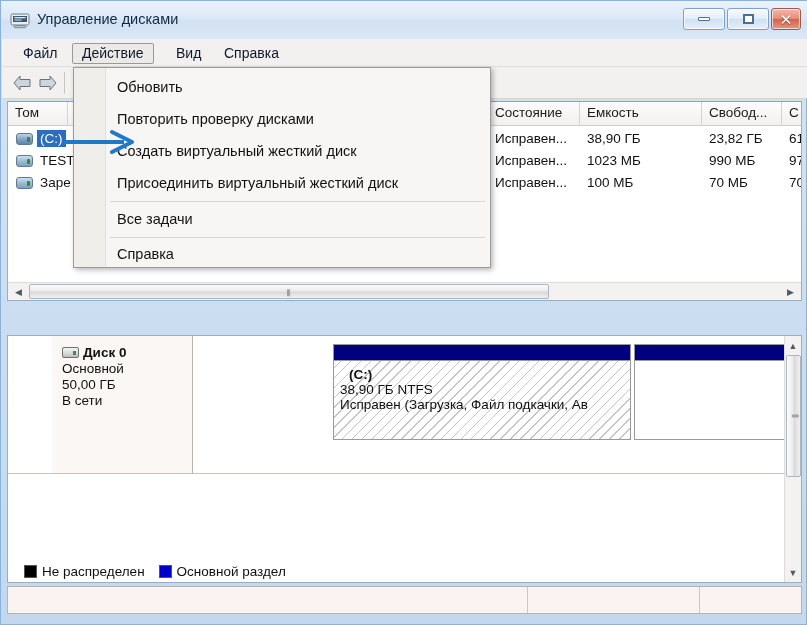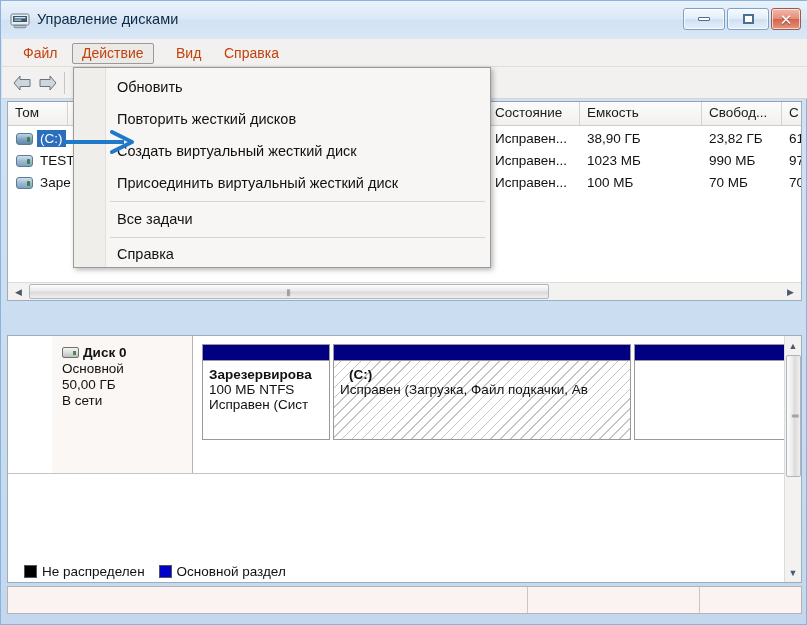--- a/index.html
+++ b/index.html
@@ -54,21 +54,21 @@
 
   
   #menubar {
     position: absolute; left: 1px; top: 38px; width: 805px; height: 28px;
     background: #f2f1ef;
     border-bottom: 1px solid #e0ded9;
   }
   .menu-item {
     position: absolute; top: 4px; height: 21px;
     padding: 2px 9px 0 9px;
-    font-size: 14px; color: #c2410c; white-space: nowrap; cursor: pointer;
+    font-size: 14px; color: #0f172a; white-space: nowrap; cursor: pointer;
   }
   .menu-item.active {
     background: #eceae6;
     border: 1px solid #9a9a9a;
     border-radius: 2px;
     padding-top: 1px;
   }
 
   
   #toolbar {
@@ -375,33 +375,26 @@
           <span class="disk-ico"></span>
           <span>Диск 0</span>
         </div>
         <div class="disk-sub">Основной</div>
         <div class="disk-sub">50,00 ГБ</div>
         <div class="disk-sub">В сети</div>
       </div>
 
       <div class="disk-parts">
 
-        <div class="part" style="left:8px;width:128px">
-          <div class="part-bar"></div>
-          <div class="part-body">
-            <div class="part-name">Зарезервирова</div>
-            <div class="part-line">100 МБ NTFS</div>
-            <div class="part-line">Исправен (Сист</div>
-          </div>
-        </div>
 
         <div class="part" style="left:139px;width:298px">
           <div class="part-bar"></div>
           <div class="part-body hatched">
             <div class="part-name indent">(C:)</div>
+            <div class="part-line">38,90 ГБ NTFS</div>
             <div class="part-line">Исправен (Загрузка, Файл подкачки, Ав</div>
           </div>
         </div>
 
         <div class="part" style="left:440px;width:204px">
           <div class="part-bar"></div>
         </div>
       </div>
     </div>
 
@@ -434,21 +427,21 @@
   <div id="statusbar">
     <div class="sb-panel" id="sb1"></div>
     <div class="sb-panel" id="sb2"></div>
     <div class="sb-panel" id="sb3"></div>
   </div>
 
   <div id="dropdown">
     <div id="dd-gutter"></div>
 
     <div class="dd-item" style="top:5px">Обновить</div>
-    <div class="dd-item" style="top:37px">Повторить жесткий дисков</div>
+    <div class="dd-item" style="top:37px">Повторить проверку дисками</div>
     <div class="dd-item" style="top:69px">Создать виртуальный жесткий диск</div>
     <div class="dd-item" style="top:101px">Присоединить виртуальный жесткий диск</div>
 
     <div class="dd-sep" style="top:133px"></div>
 
     <div class="dd-item" style="top:137px">Все задачи</div>
 
     <div class="dd-sep" style="top:169px"></div>
 
     <div class="dd-item" style="top:172px">Справка</div>

